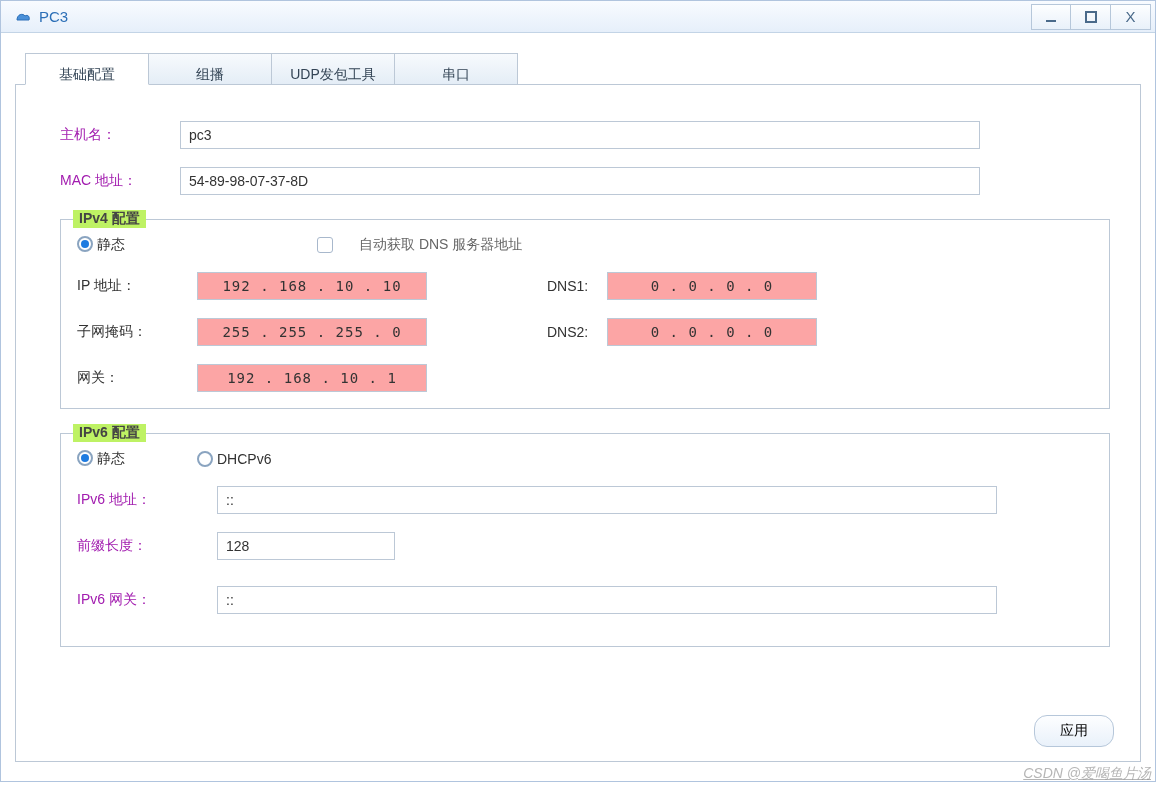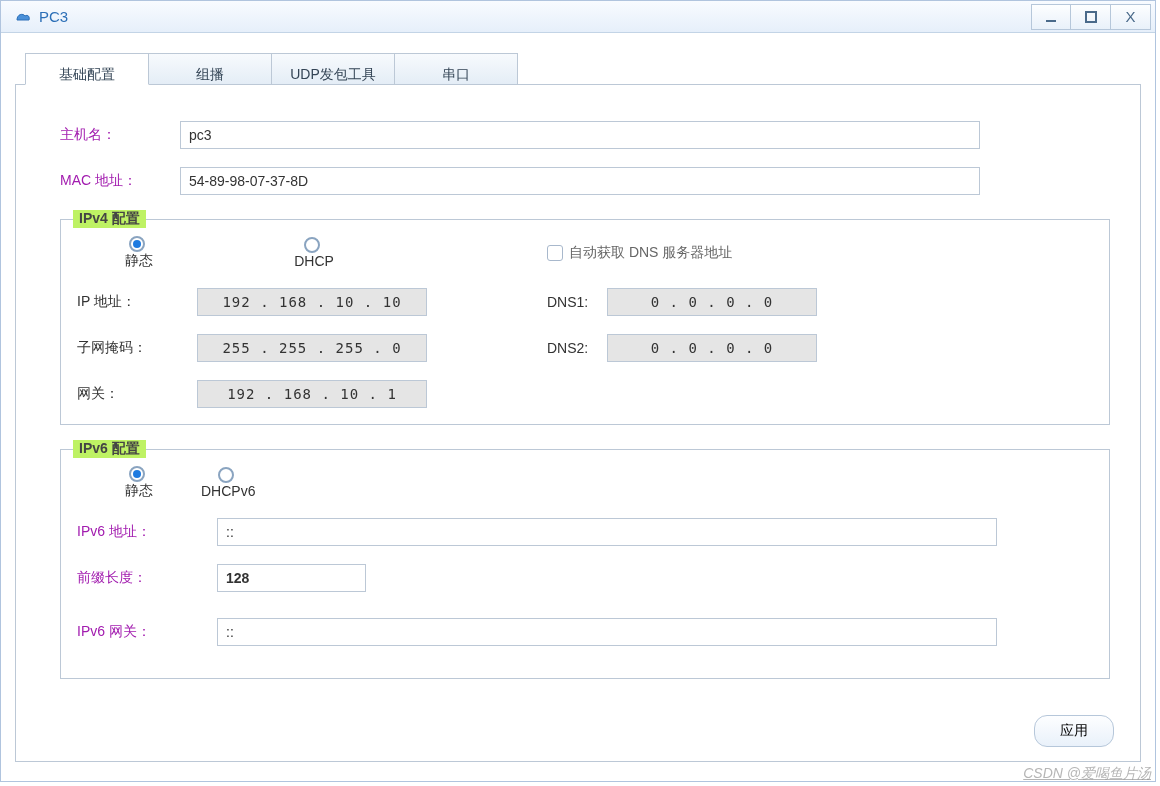--- a/index.html
+++ b/index.html
@@ -93,71 +93,70 @@
     }
     .textinput {
       height: 28px;
       border: 1px solid #bcc8d6;
       padding: 0 8px;
       font-size: 14px;
       color: #333;
       background: #fff;
     }
     .textinput.wide { width: 800px; }
-    .textinput.narrow { width: 149px; font-weight: bold; }
+    .textinput.narrow { width: 178px; }
     .fieldset {
       border: 1.5px solid #bcc8d6;
       padding: 16px 10px 10px 16px;
       margin-top: 24px;
       position: relative;
     }
     .fieldset .legend {
       position: absolute;
       top: -10px; left: 12px;
       background: #bef264;
       padding: 0 6px;
       font-weight: bold;
       color: #444;
     }
     .radio-row, .ip-row {
       display: flex;
       align-items: center;
       margin-bottom: 18px;
     }
     .radio-wrap {
-      display: flex; align-items: center;
+      display: flex; 
       cursor: pointer;
-      flex-direction: column;
     }
     .radio-wrap .r-label { margin-left: 4px; }
     .radio-outer {
       width: 16px; height: 16px; border-radius: 50%;
       border: 2px solid #8aa4c0;
       display: inline-flex; align-items: center; justify-content: center;
       background: #fff;
     }
     .radio-outer.checked::after {
       content: ""; width: 8px; height: 8px; border-radius: 50%;
       background: #1e7be0;
     }
-    .checkbox-wrap { display: flex; align-items: center; cursor: pointer; color: #666;}
+    .checkbox-wrap { display: flex; align-items: center; cursor: pointer; color: #666; gap: 20px;}
     .checkbox-box {
       width: 16px; height: 16px; border: 1.5px solid #a8b8cc; border-radius: 3px;
       background: #fff; margin-right: 6px;
     }
     .ip-col1 { width: 120px; }
     .ip-col-gap { width: 120px; }
     .ip-col-dnslabel { width: 60px; }
     .ip-box {
       width: 230px; height: 28px;
       border: 1px solid #bcc8d6;
       display: flex; align-items: center; justify-content: center;
       font-family: monospace;
       letter-spacing: 1px;
-      background: #e5e5e5;
+      background: #fca5a5;
     }
     .ip-box.short { width: 210px; }
     .apply-btn {
       position: absolute;
       right: 26px; bottom: 14px;
       width: 80px; height: 32px;
       border: 1px solid #b6c7da;
       background: linear-gradient(#fdfeff, #e9f1fa);
       border-radius: 13px;
       cursor: pointer;
@@ -230,24 +229,20 @@
       </div>
 
       <div class="fieldset">
         <div class="legend">IPv4 配置</div>
 
         <div class="radio-row">
           <div class="radio-wrap" style="width:120px">
             <span class="radio-outer checked"></span>
             <span class="r-label">静态</span>
           </div>
-          <div class="radio-wrap" style="width:230px">
-            <span class="radio-outer"></span>
-            <span class="r-label">DHCP</span>
-          </div>
           <div style="width:120px"></div>
           <div class="checkbox-wrap">
             <span class="checkbox-box"></span>
             <span>自动获取 DNS 服务器地址</span>
           </div>
         </div>
 
         <div class="ip-row">
           <div class="ip-col1">IP 地址：</div>
           <div class="ip-box">

